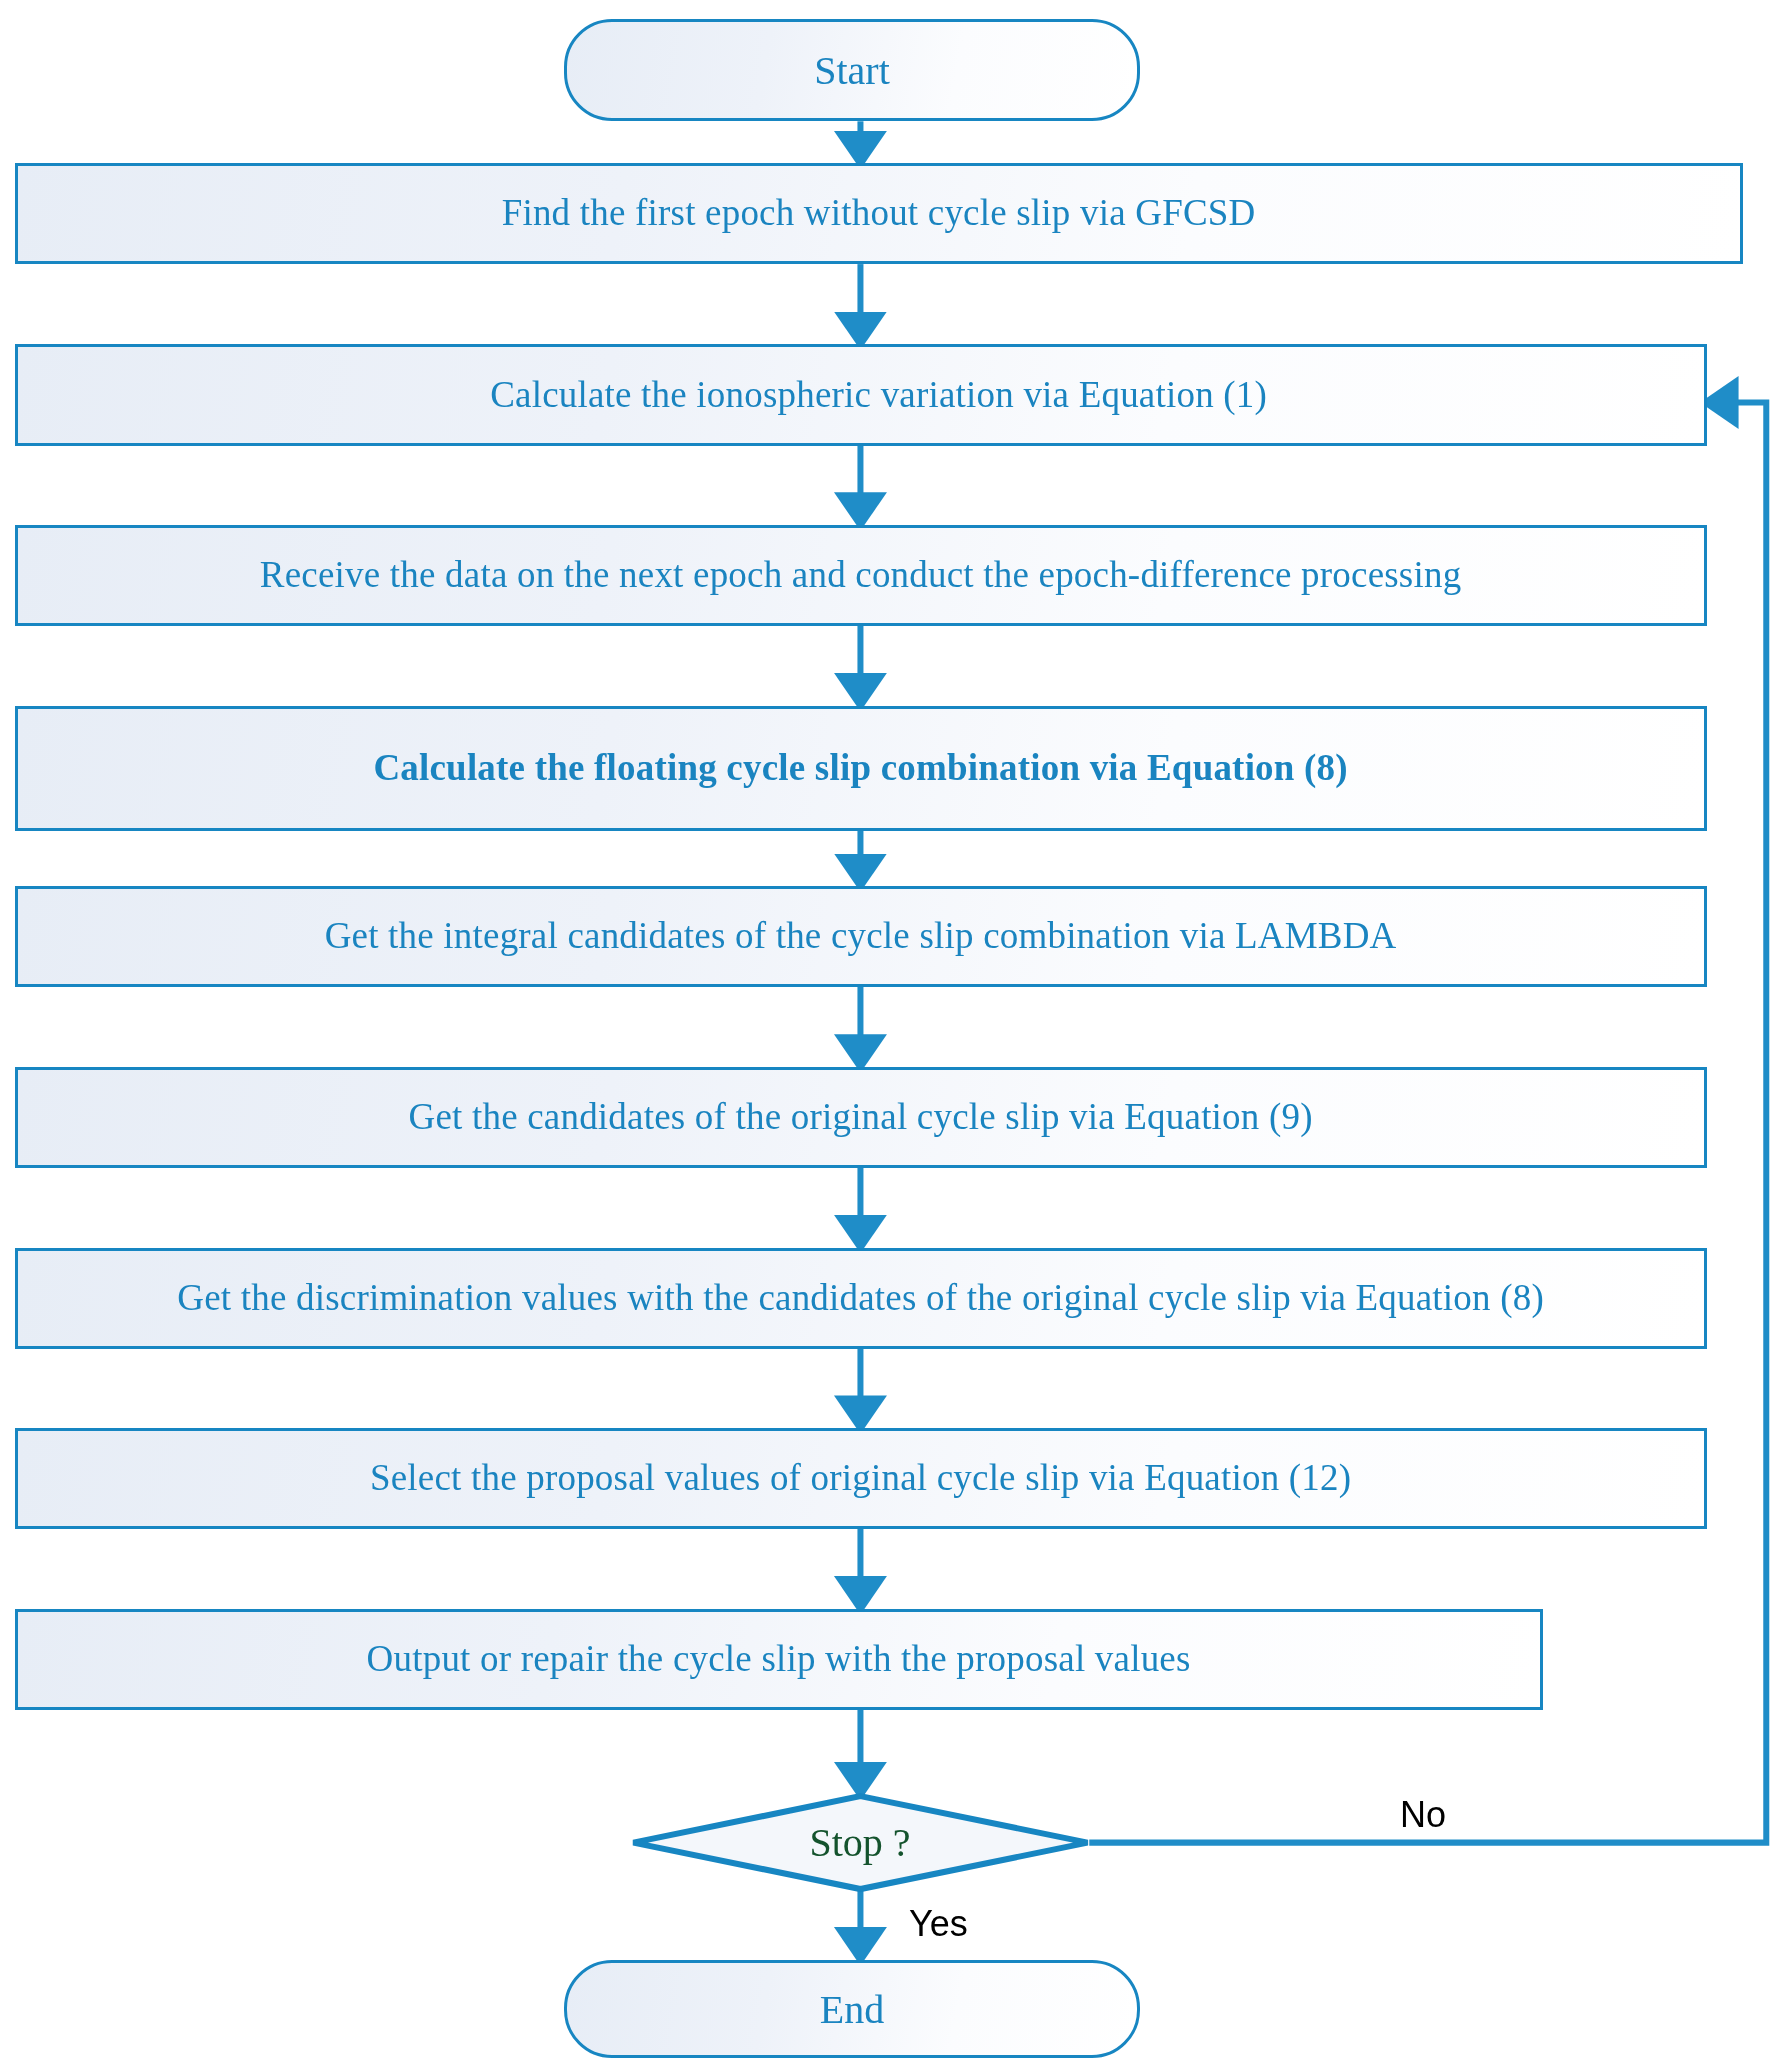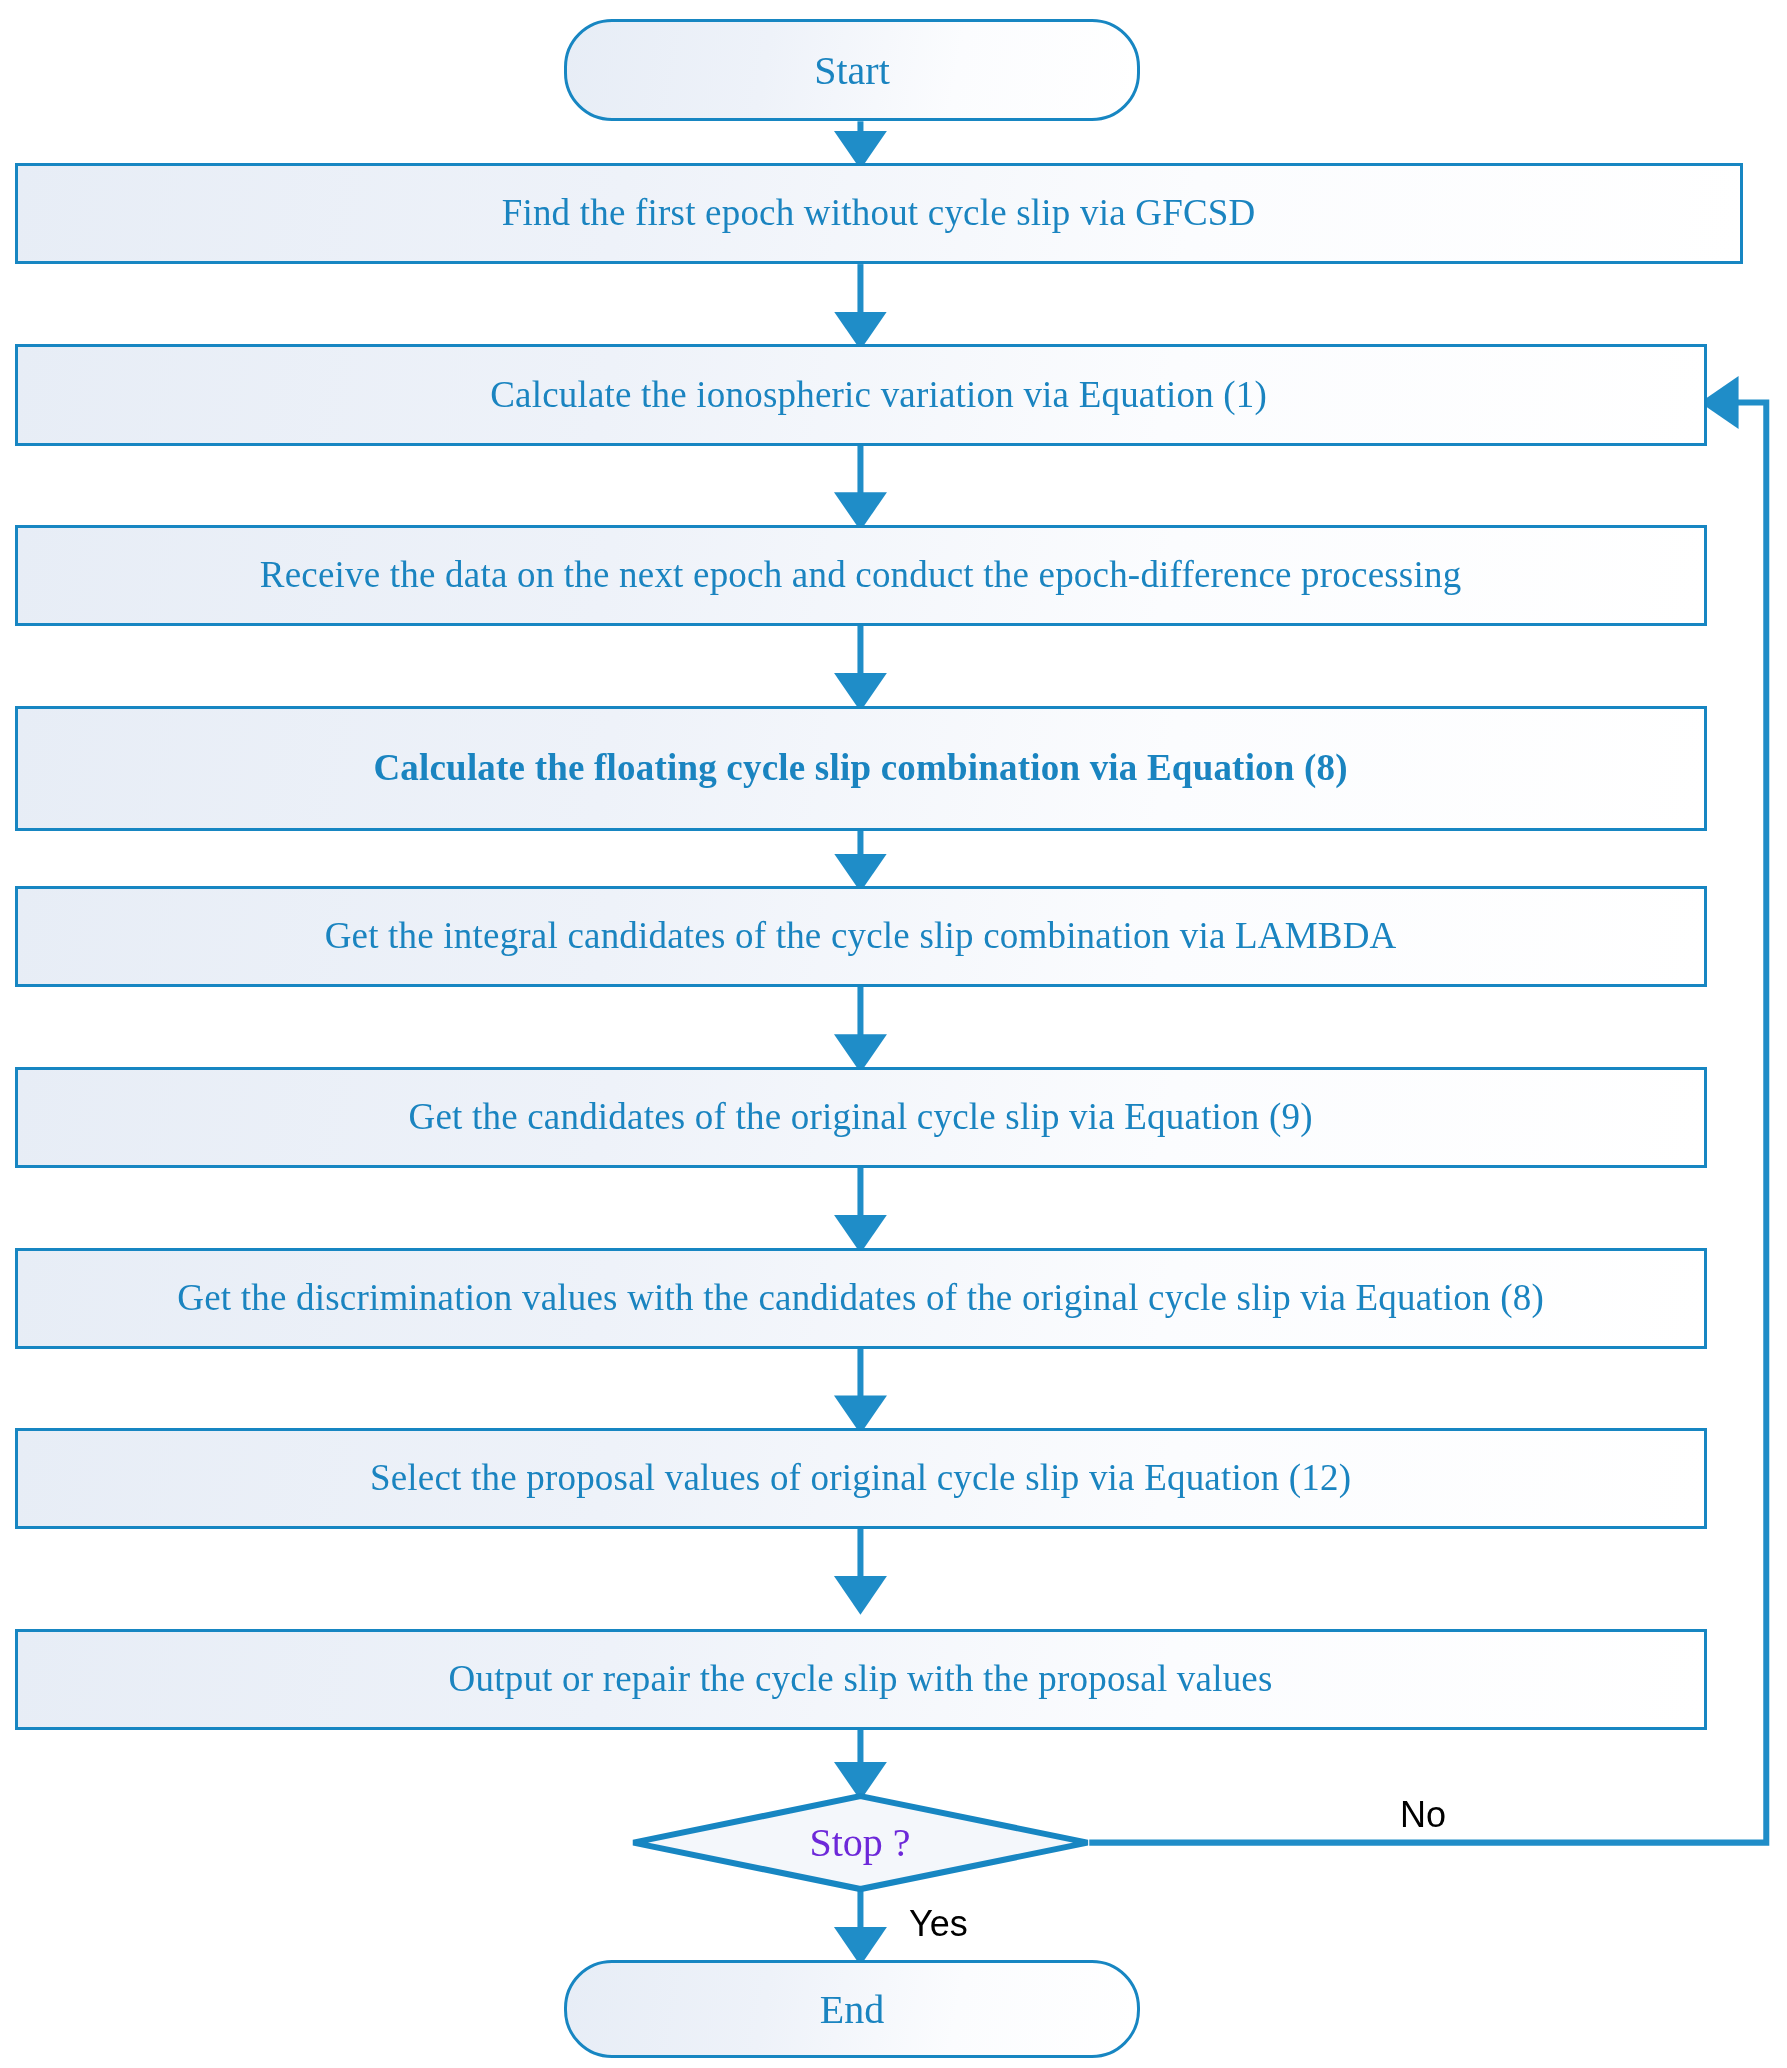--- a/index.html
+++ b/index.html
@@ -50,21 +50,21 @@
   }
   .decision-label {
     position: absolute;
     left: 0;
     top: 0;
     width: 100%;
     height: 100%;
     display: flex;
     align-items: center;
     justify-content: center;
-    color: #6d28d9;
+    color: #14532d;
     font-size: 40px;
     font-family: "Liberation Serif", "DejaVu Serif", serif;
   }
   .edge-label {
     position: absolute;
     color: #000000;
     font-family: "Liberation Sans", "DejaVu Sans", sans-serif;
     font-size: 36px;
     white-space: nowrap;
   }
@@ -139,21 +139,21 @@
   </div>
 
   <div class="node process" style="left:14.6px; top:1248px; width:1692px; height:101px;">
     <span>Get the discrimination values with the candidates of the original cycle slip via Equation (8)</span>
   </div>
 
   <div class="node process" style="left:14.6px; top:1428px; width:1692px; height:101px;">
     <span>Select the proposal values of original cycle slip via Equation (12)</span>
   </div>
 
-  <div class="node process" style="left:14.6px; top:1609px; width:1692px; height:101px;margin-top:20px;">
+  <div class="node process" style="left:14.6px; top:1609px; width:1528px; height:101px;">
     <span>Output or repair the cycle slip with the proposal  values</span>
   </div>
 
   <div class="decision-wrap" style="left:633px; top:1796px; width:454px; height:93px;">
     <div class="decision-label">
       <span>Stop ?</span>
     </div>
   </div>
 
   <div class="node terminal" style="left:564px; top:1960px; width:576px; height:98px;">

